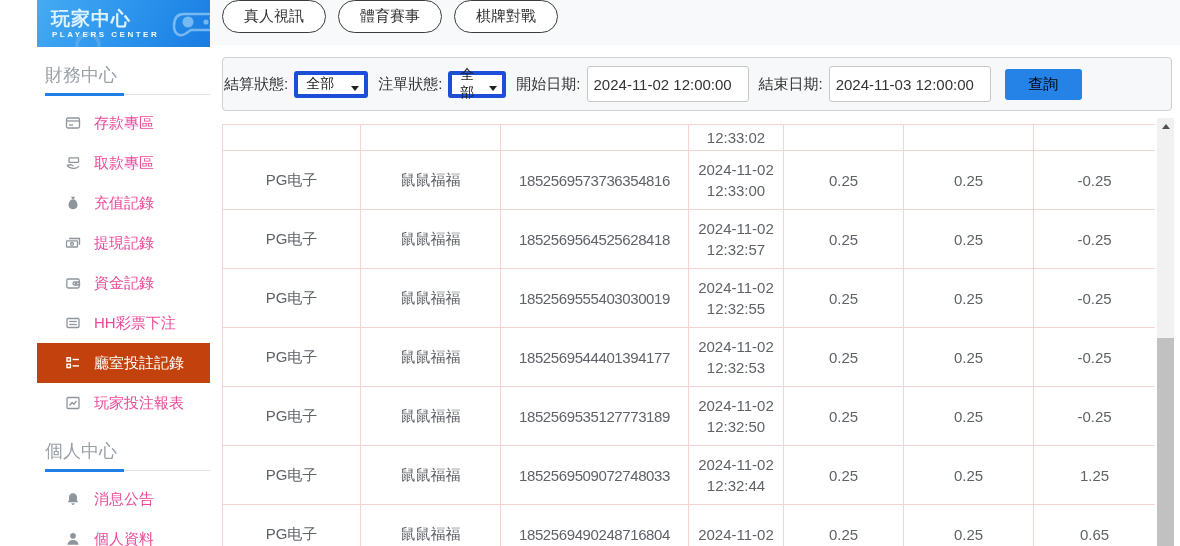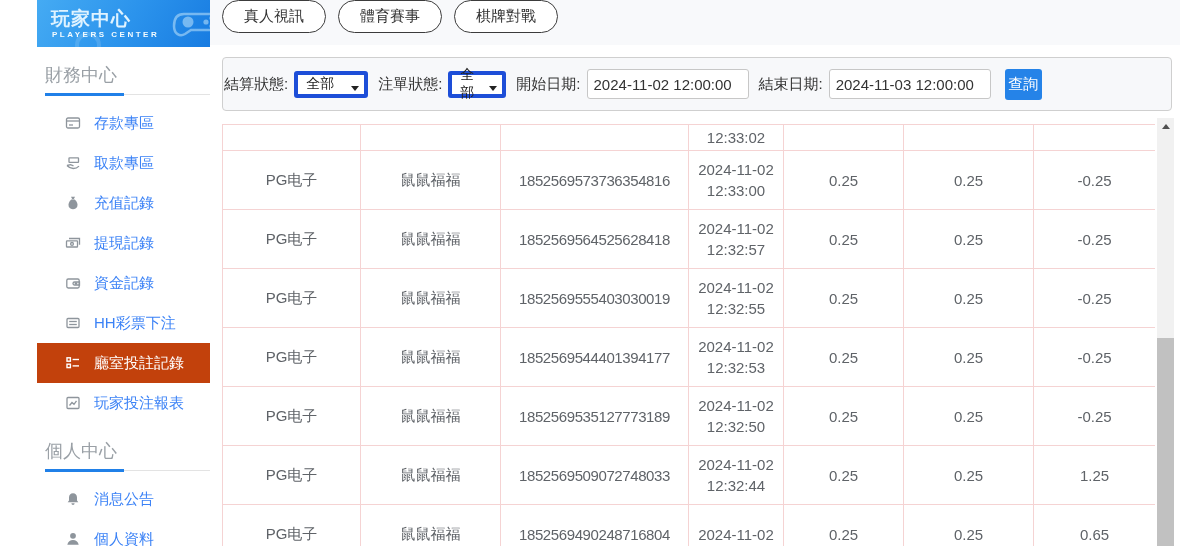--- a/index.html
+++ b/index.html
@@ -20,21 +20,21 @@
   .sh-circle { position:absolute; left:38px; top:32px; width:26px; height:26px;
                border-radius:50%; border:4px solid rgba(255,255,255,.14); }
 
   .section-heading { margin:16px 0 0 8px; font-size:18px; color:#9aa0a6; }
   .section-divider { position:relative; margin:6px 8px 0 8px; height:3px; }
   .section-divider .gray { position:absolute; left:0; right:0; top:1px; height:1px; background:#e3e3e3; }
   .section-divider .blue { position:absolute; left:0; top:0; width:79px; height:3px; background:#2080e8; }
 
   .menu { margin-top:7px; }
   .menu-item { position:relative; display:flex; align-items:center; height:40px;
-               padding-left:28px; color:#3b82f6; font-size:15px; cursor:pointer; }
+               padding-left:28px; color:#ec4899; font-size:15px; cursor:pointer; }
   .menu-item .mi-icon { width:16px; height:16px; margin-right:13px; color:#8e959c;
                         display:inline-flex; align-items:center; justify-content:center; flex:0 0 16px; }
   .menu-item.active { background:#c2410c; color:#fff; width:200px; }
   .menu-item.active .mi-icon { color:#fff; }
   .mi-chevron { position:absolute; right:16px; top:12px; width:16px; height:16px; color:#fff; }
 
   
   .main { position:absolute; left:210px; top:0; width:970px; height:546px; background:#fff; }
 
   .tabs-row { position:absolute; left:0; top:0; width:970px; height:45px;
@@ -50,24 +50,24 @@
                 display:flex; align-items:center; padding-left:1px; }
   .f-label { font-size:15px; color:#333; margin-right:6px; white-space:nowrap; }
   .f-select { position:relative; height:27px; background:#fff; border:4px solid #1d4ed8;
               border-radius:3px; font-size:14px; color:#222; display:flex; align-items:center;
               padding:0 18px 0 8px; margin-right:10px; cursor:pointer; }
   .f-select.wide { width:74px; }
   .f-select.narrow { width:58px; padding-right:16px; }
   .f-select .sel-arrow { position:absolute; right:5px; top:11px; width:0; height:0;
               border-left:4px solid transparent; border-right:4px solid transparent;
               border-top:5px solid #222; }
-  .f-input { height:30px; width:162px; background:#fff; border:1px solid #c7c7c7;
+  .f-input { height:36px; width:162px; background:#fff; border:1px solid #c7c7c7;
              border-radius:3px; font-size:15px; color:#333; padding:0 6px; margin-right:10px;
              font-family:"Liberation Sans","DejaVu Sans",sans-serif; }
-  .f-btn { height:31px; width:37px; margin-left:4px; background:#2583e8; color:#ffffff;
+  .f-btn { height:31px; width:77px; margin-left:4px; background:#2583e8; color:#000000;
            border:none; border-radius:3px; font-size:15px; cursor:pointer;
            font-family:"Liberation Sans","DejaVu Sans",sans-serif; }
 
   
   .table-viewport { position:absolute; left:12px; top:118px; width:933px; height:428px; overflow:hidden; }
   table.bets { border-collapse:collapse; table-layout:fixed; width:933px; margin-top:6px; }
   table.bets td { border:1px solid #f5d3d3; text-align:center; vertical-align:middle;
                   font-size:15px; color:#5f6368; padding:0; overflow:hidden; }
   tr.partial-row td { height:26px; }
   tr.data-row td { height:59px; }

